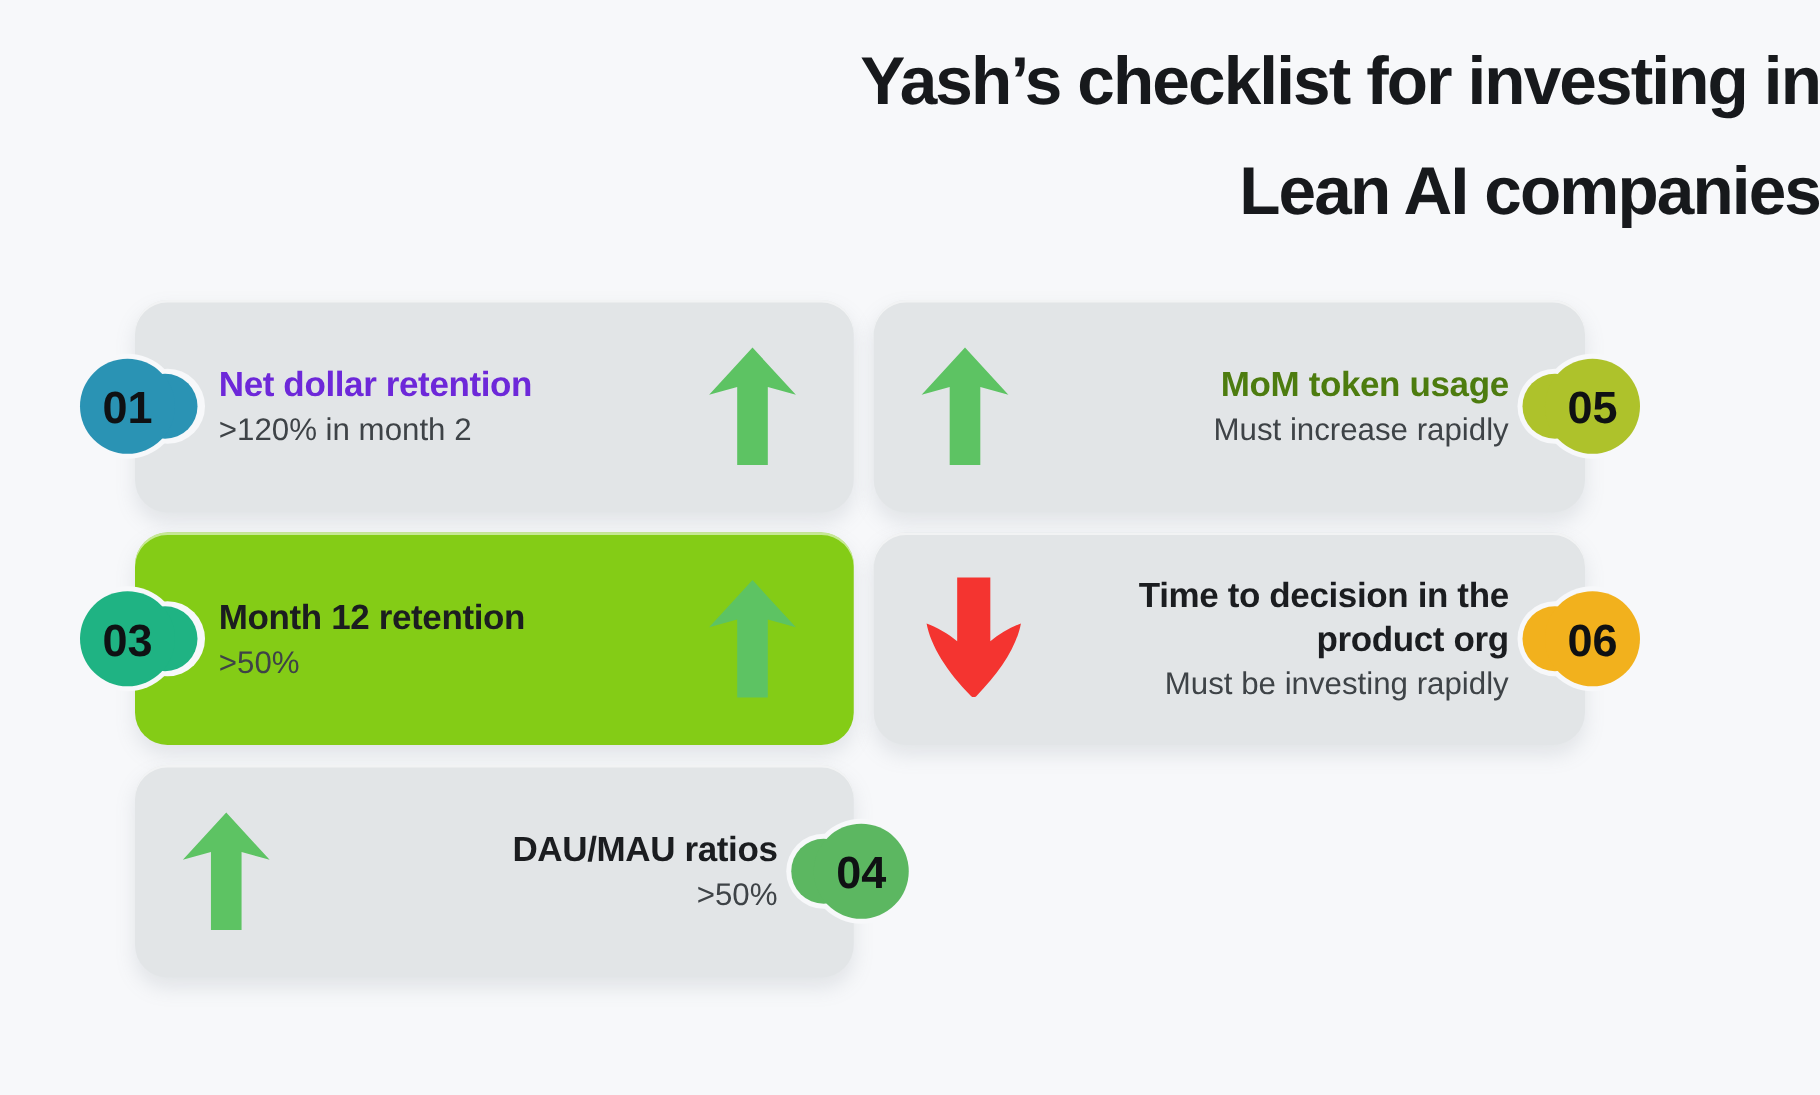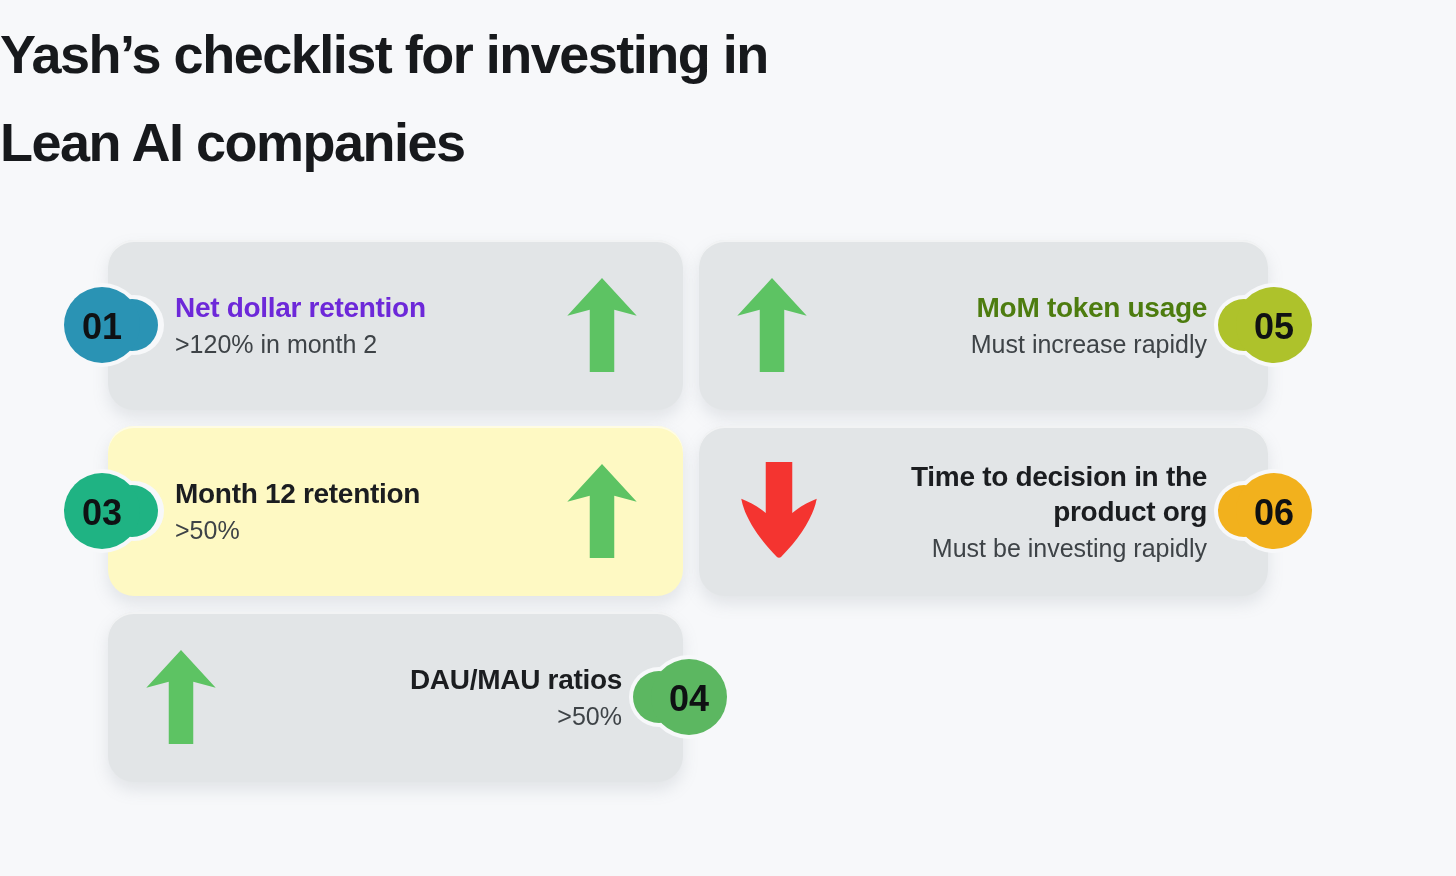--- a/index.html
+++ b/index.html
@@ -2,22 +2,22 @@
 <html><head>
 <meta charset="utf-8">
 <style>
   html,body{margin:0;padding:0;}
   body{
     width:1456px;height:876px;position:relative;overflow:hidden;
     background:#f7f8fa;
     font-family:"Liberation Sans","DejaVu Sans",sans-serif;
   }
   .title{
-    position:absolute;top:10px;left:0;width:100%;
-    text-align:left;
+    position:absolute;top:21px;left:0;width:100%;
+    text-align:right;
     font-size:54px;font-weight:800;letter-spacing:-1.5px;
     line-height:88px;color:#17191c;
   }
   .cards-grid{
     position:absolute;left:108px;top:240px;
     display:grid;
     grid-template-columns:575px 569px;
     grid-template-rows:repeat(3,170px);
     grid-auto-flow:column;
     column-gap:80px;row-gap:22px;gap:16px;
@@ -86,21 +86,21 @@
         <svg viewBox="0 0 72 96">
           <polygon class="arrow-fill" points="36,2 70,39 48,33 48,94 24,94 24,33 2,39" fill="#5dc363"></polygon>
         </svg>
       </span>
       
     </div>
 
   </div>
 
 
-  <div class="card left" style="background: #fef9c3;">
+  <div class="card left" style="background: #84cc16;">
 
     <svg class="badge" viewBox="0 0 124 124">
       <circle class="halo-main" cx="50" cy="62" r="42" fill="#f7f8fa"></circle>
       <circle class="halo-tab" cx="82" cy="62" r="30" fill="#f7f8fa"></circle>
       <circle class="blob-tab" cx="80" cy="62" r="26" fill="#1fb383"></circle>
       <circle class="blob-main" cx="50" cy="62" r="38" fill="#1fb383"></circle>
       <text class="badge-number" x="50" y="63" text-anchor="middle" dominant-baseline="central" fill="#0f1113">03</text>
     </svg>
 
     <div class="text-block">

